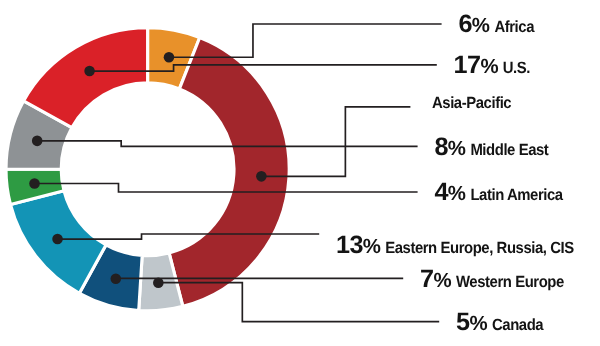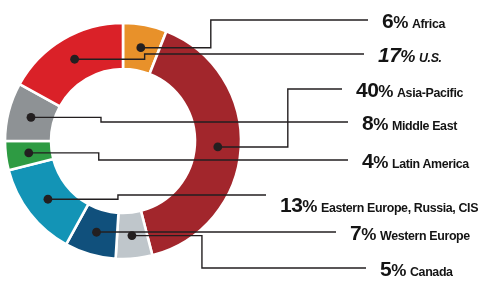--- a/index.html
+++ b/index.html
@@ -99,26 +99,25 @@
         <circle cx="96.49584492627324" cy="232.2279001393096" r="4.4" fill="#231f20"></circle>
         <circle cx="131.94028976525885" cy="235.5783866372926" r="4.4" fill="#231f20"></circle>
       </g>
   </svg>
 
   <div class="label-layer" id="label-layer">
       <div class="label-row" style="left: 382px; top: 10px;">
         <span class="pct">6<span class="sym">%</span></span>
         <span class="region">Africa</span>
       </div>
-      <div class="label-row" style="left: 378px; top: 44px; font-style: italic;">
+      <div class="label-row" style="left: 378px; top: 44px;">
         <span class="pct">17<span class="sym">%</span></span>
         <span class="region">U.S.</span>
       </div>
       <div class="label-row" style="left: 356px; top: 79px;">
-        <span class="pct">40<span class="sym">%</span></span>
         <span class="region">Asia-Pacific</span>
       </div>
       <div class="label-row" style="left: 362px; top: 112px;">
         <span class="pct">8<span class="sym">%</span></span>
         <span class="region">Middle East</span>
       </div>
       <div class="label-row" style="left: 362px; top: 150px;">
         <span class="pct">4<span class="sym">%</span></span>
         <span class="region">Latin America</span>
       </div>

